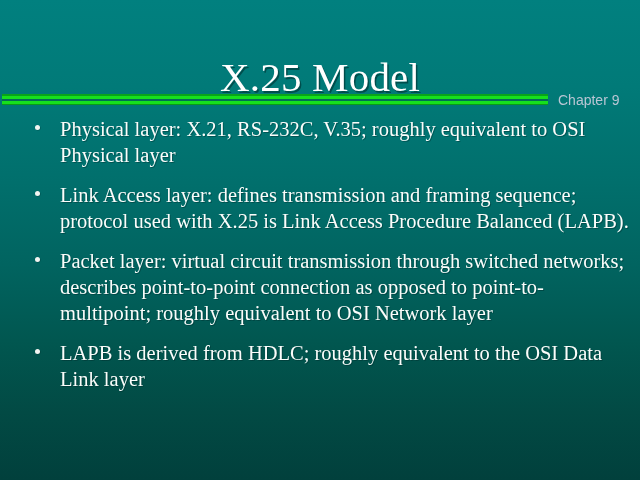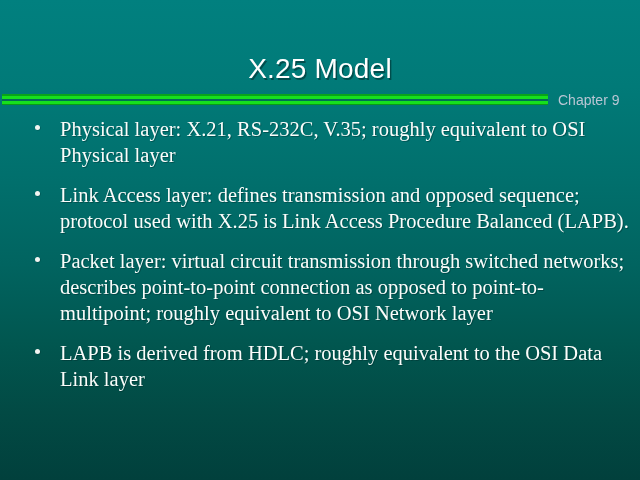--- a/index.html
+++ b/index.html
@@ -28,22 +28,22 @@
   
   .title-area {
     position: absolute;
     left: 0;
     top: 26px;
     width: 640px;
     text-align: center;
   }
   .slide-title {
     display: inline-block;
-    font-family: Liberation Sans, sans-serif;
-    font-size: 28px;
+    font-family: Liberation Serif, serif;
+    font-size: 41px;
     font-weight: normal;
     line-height: 48px;
     color: #ffffff;
     letter-spacing: 0.2px;
     text-shadow: 1.5px 1.5px 0 rgba(0, 40, 40, 0.55);
     white-space: nowrap;
   }
 
   
   .rule-row {
@@ -139,21 +139,21 @@
 
   <div class="body-area">
 
     <div class="bullet-item">
       <span class="bullet-marker"></span>
       <span class="bullet-text">Physical layer: X.21, RS-232C, V.35; roughly equivalent to OSI Physical layer</span>
     </div>
 
     <div class="bullet-item">
       <span class="bullet-marker"></span>
-      <span class="bullet-text">Link Access layer: defines transmission and opposed sequence; protocol used with X.25 is Link Access Procedure Balanced (LAPB).</span>
+      <span class="bullet-text">Link Access layer: defines transmission and framing sequence; protocol used with X.25 is Link Access Procedure Balanced (LAPB).</span>
     </div>
 
     <div class="bullet-item">
       <span class="bullet-marker"></span>
       <span class="bullet-text">Packet layer: virtual circuit transmission through switched networks; describes point-to-point connection as opposed to point-to-multipoint; roughly equivalent to OSI Network layer</span>
     </div>
 
     <div class="bullet-item">
       <span class="bullet-marker"></span>
       <span class="bullet-text">LAPB is derived from HDLC; roughly equivalent to the OSI Data Link layer</span>

